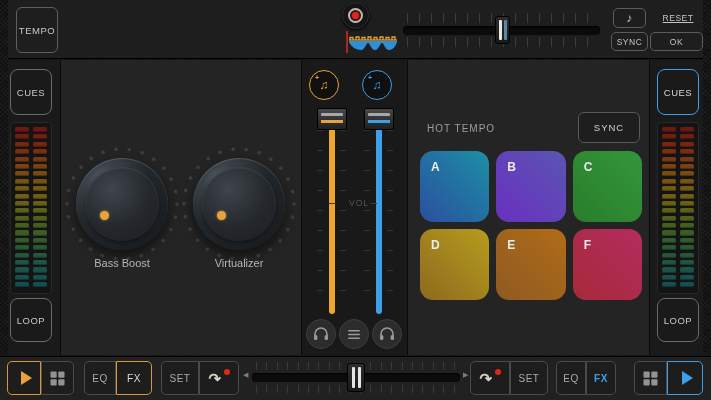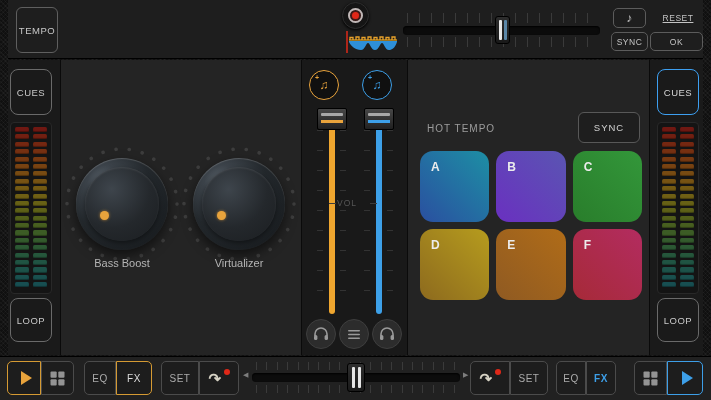--- a/index.html
+++ b/index.html
@@ -93,21 +93,21 @@
   .fader-line{position:absolute;top:122px;width:6px;height:192px;border-radius:3px;}
   .fl-a{left:329px;background:#efa62f;}
   .fl-b{left:376px;background:#3da0e8;}
   .fh{position:absolute;width:30px;height:22px;background:linear-gradient(#474747,#202020);
     border:1px solid #000;border-radius:2px;}
   .fh::before{content:"";position:absolute;left:3px;right:3px;top:4px;height:3px;background:#a8a8a8;border-radius:1px;}
   .fh::after{content:"";position:absolute;left:3px;right:3px;top:11px;height:3px;background:var(--orange,#e8a33c);}
   .fh-a{left:317px;top:108px;}
   .fh-b{left:364px;top:108px;}
   .fh-b::after{background:var(--blue,#3d9fe8);}
-  .vol{position:absolute;left:337px;top:198px;width:32px;text-align:left;font-size:8.5px;color:#565656;letter-spacing:1px;}
+  .vol{position:absolute;left:337px;top:198px;width:32px;text-align:right;font-size:8.5px;color:#565656;letter-spacing:1px;}
   .vol::before,.vol::after{content:"";position:absolute;top:5px;width:7px;height:1px;background:#3c3c3c;}
   .vol::before{left:-8px}.vol::after{right:-8px}
   .circ{position:absolute;top:319px;width:30px;height:30px;border-radius:50%;background:#2c2c2c;
     border:1px solid #3e3e3e;display:flex;align-items:center;justify-content:center;}
   .c1{left:306px}.c2{left:339px}.c3{left:372px}
 
   
   .hclabel{position:absolute;left:427px;top:123px;font-size:10px;letter-spacing:1px;color:#9c9c9c;}
   .clear{position:absolute;left:578px;top:112px;width:62px;height:31px;border:1px solid #585858;border-radius:6px;
     background:#1e1e1e;color:#d2d2d2;font-size:9.5px;letter-spacing:1px;display:flex;align-items:center;justify-content:center;}

